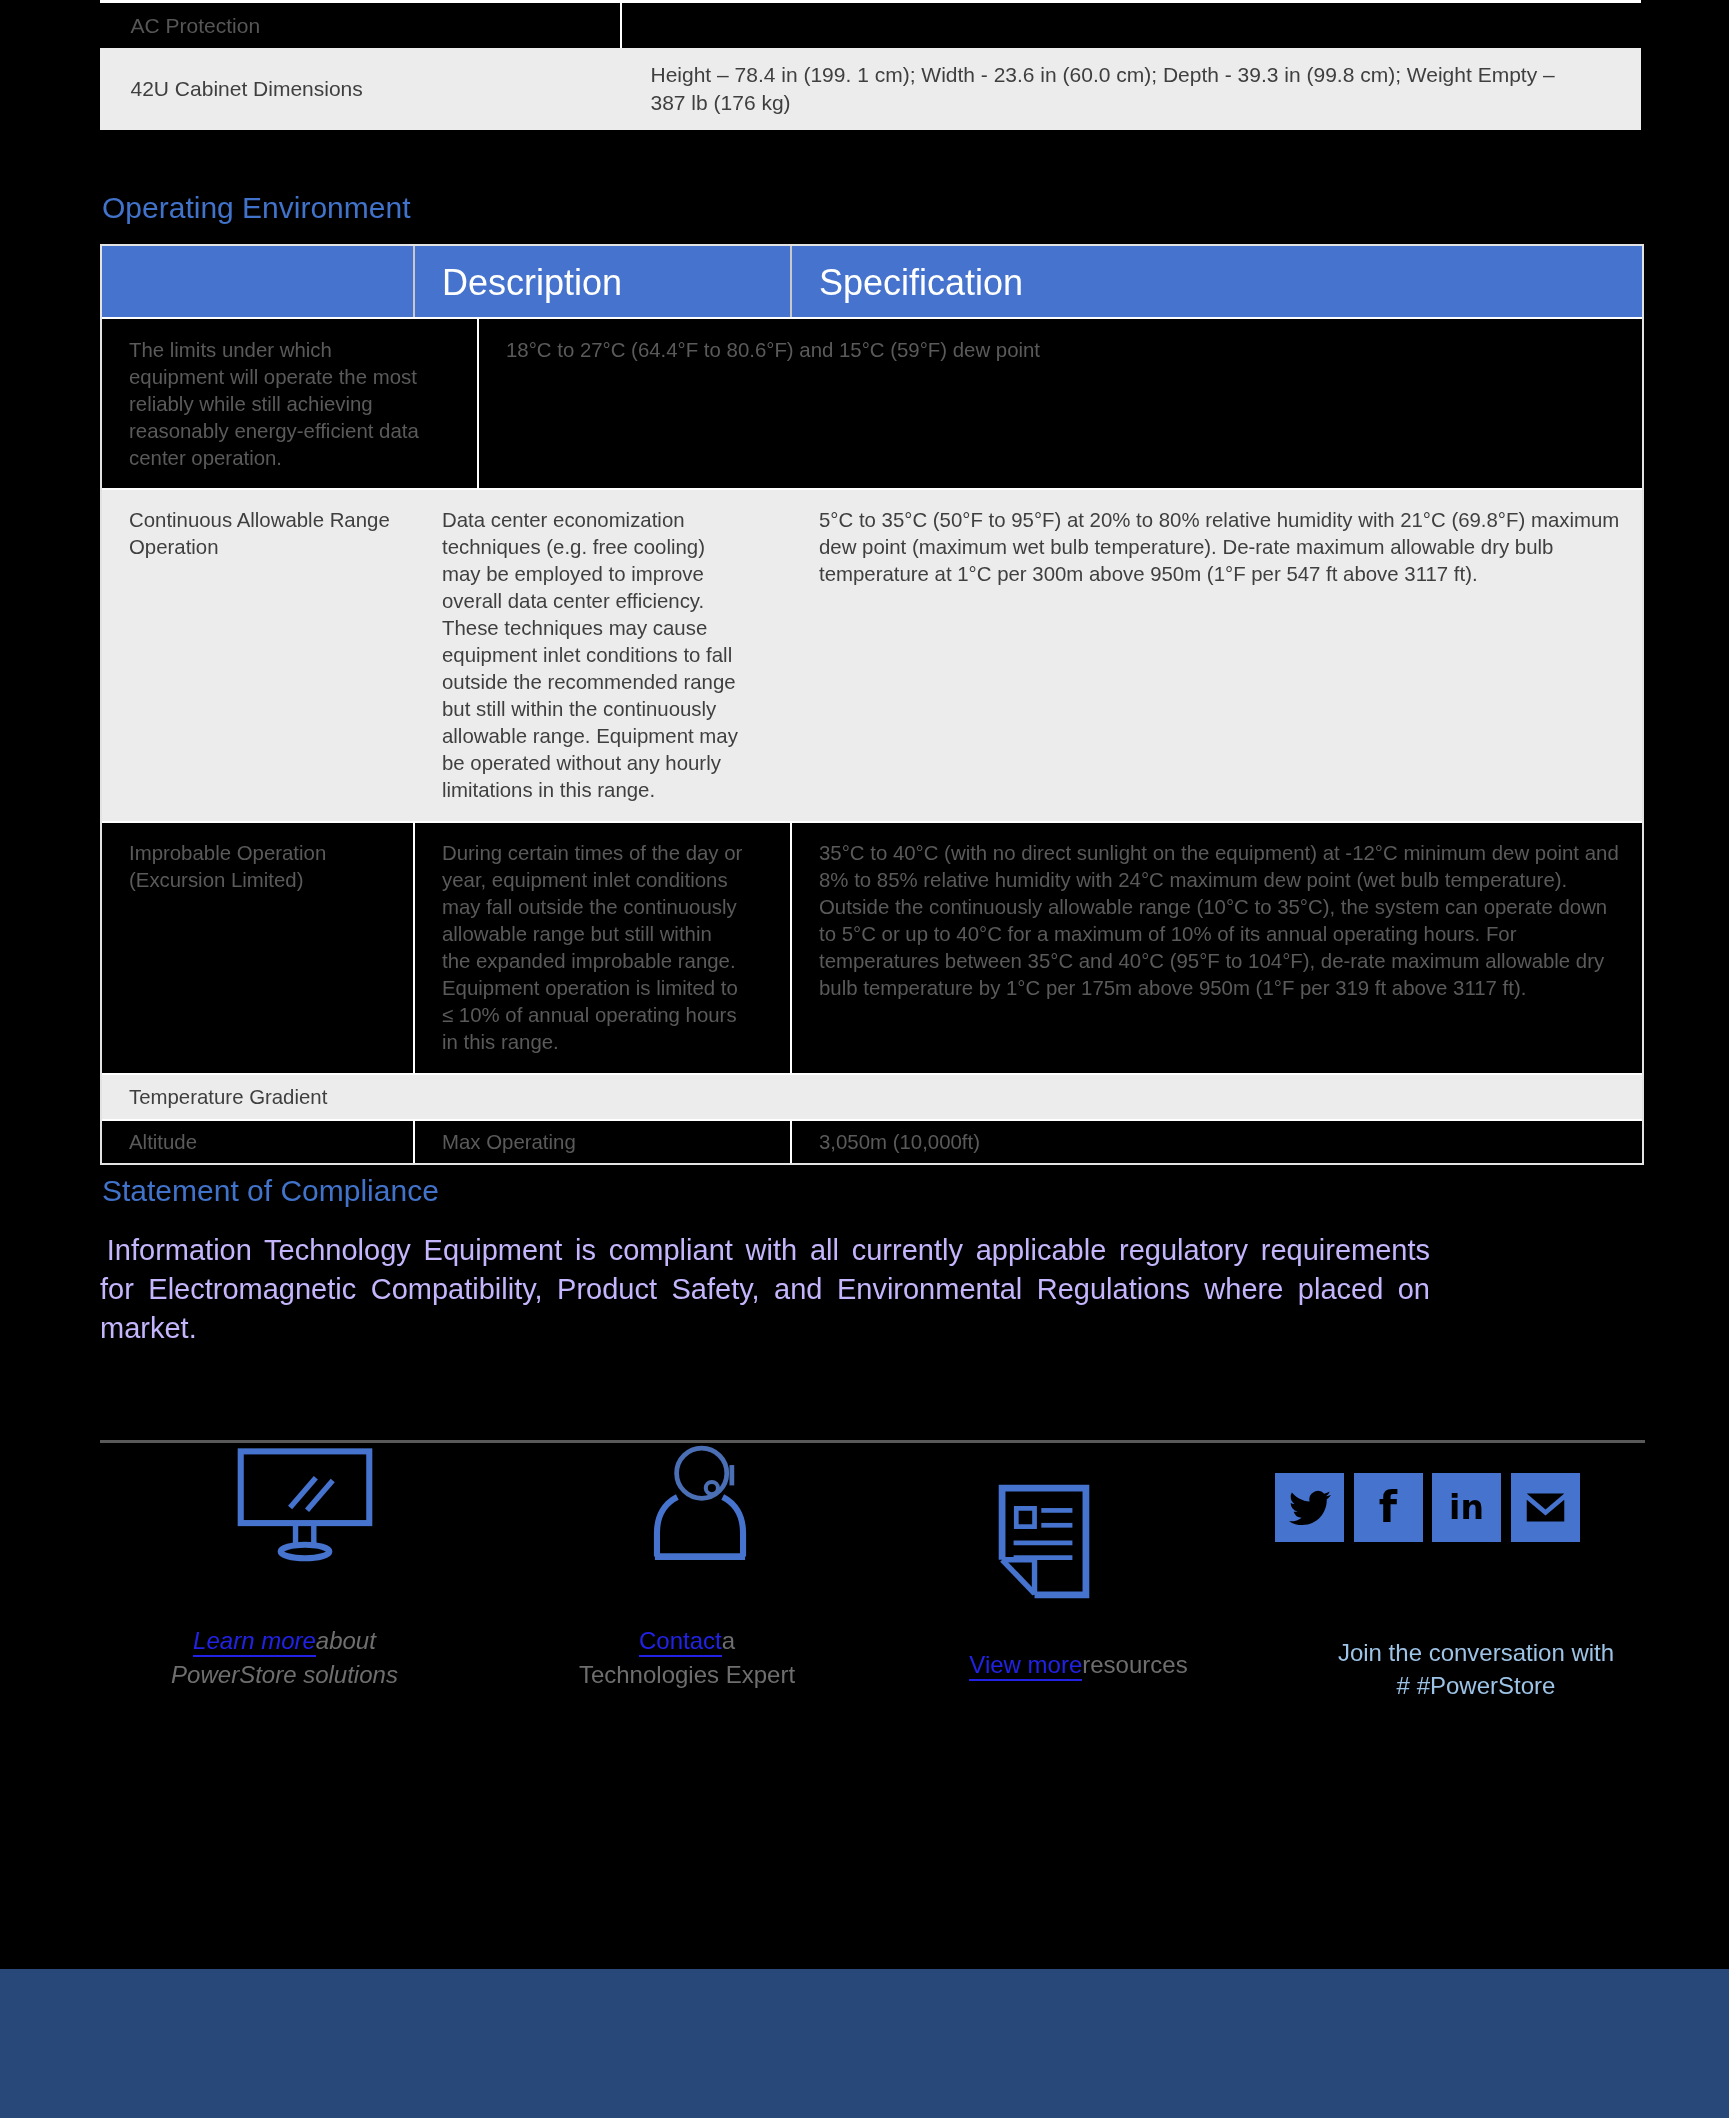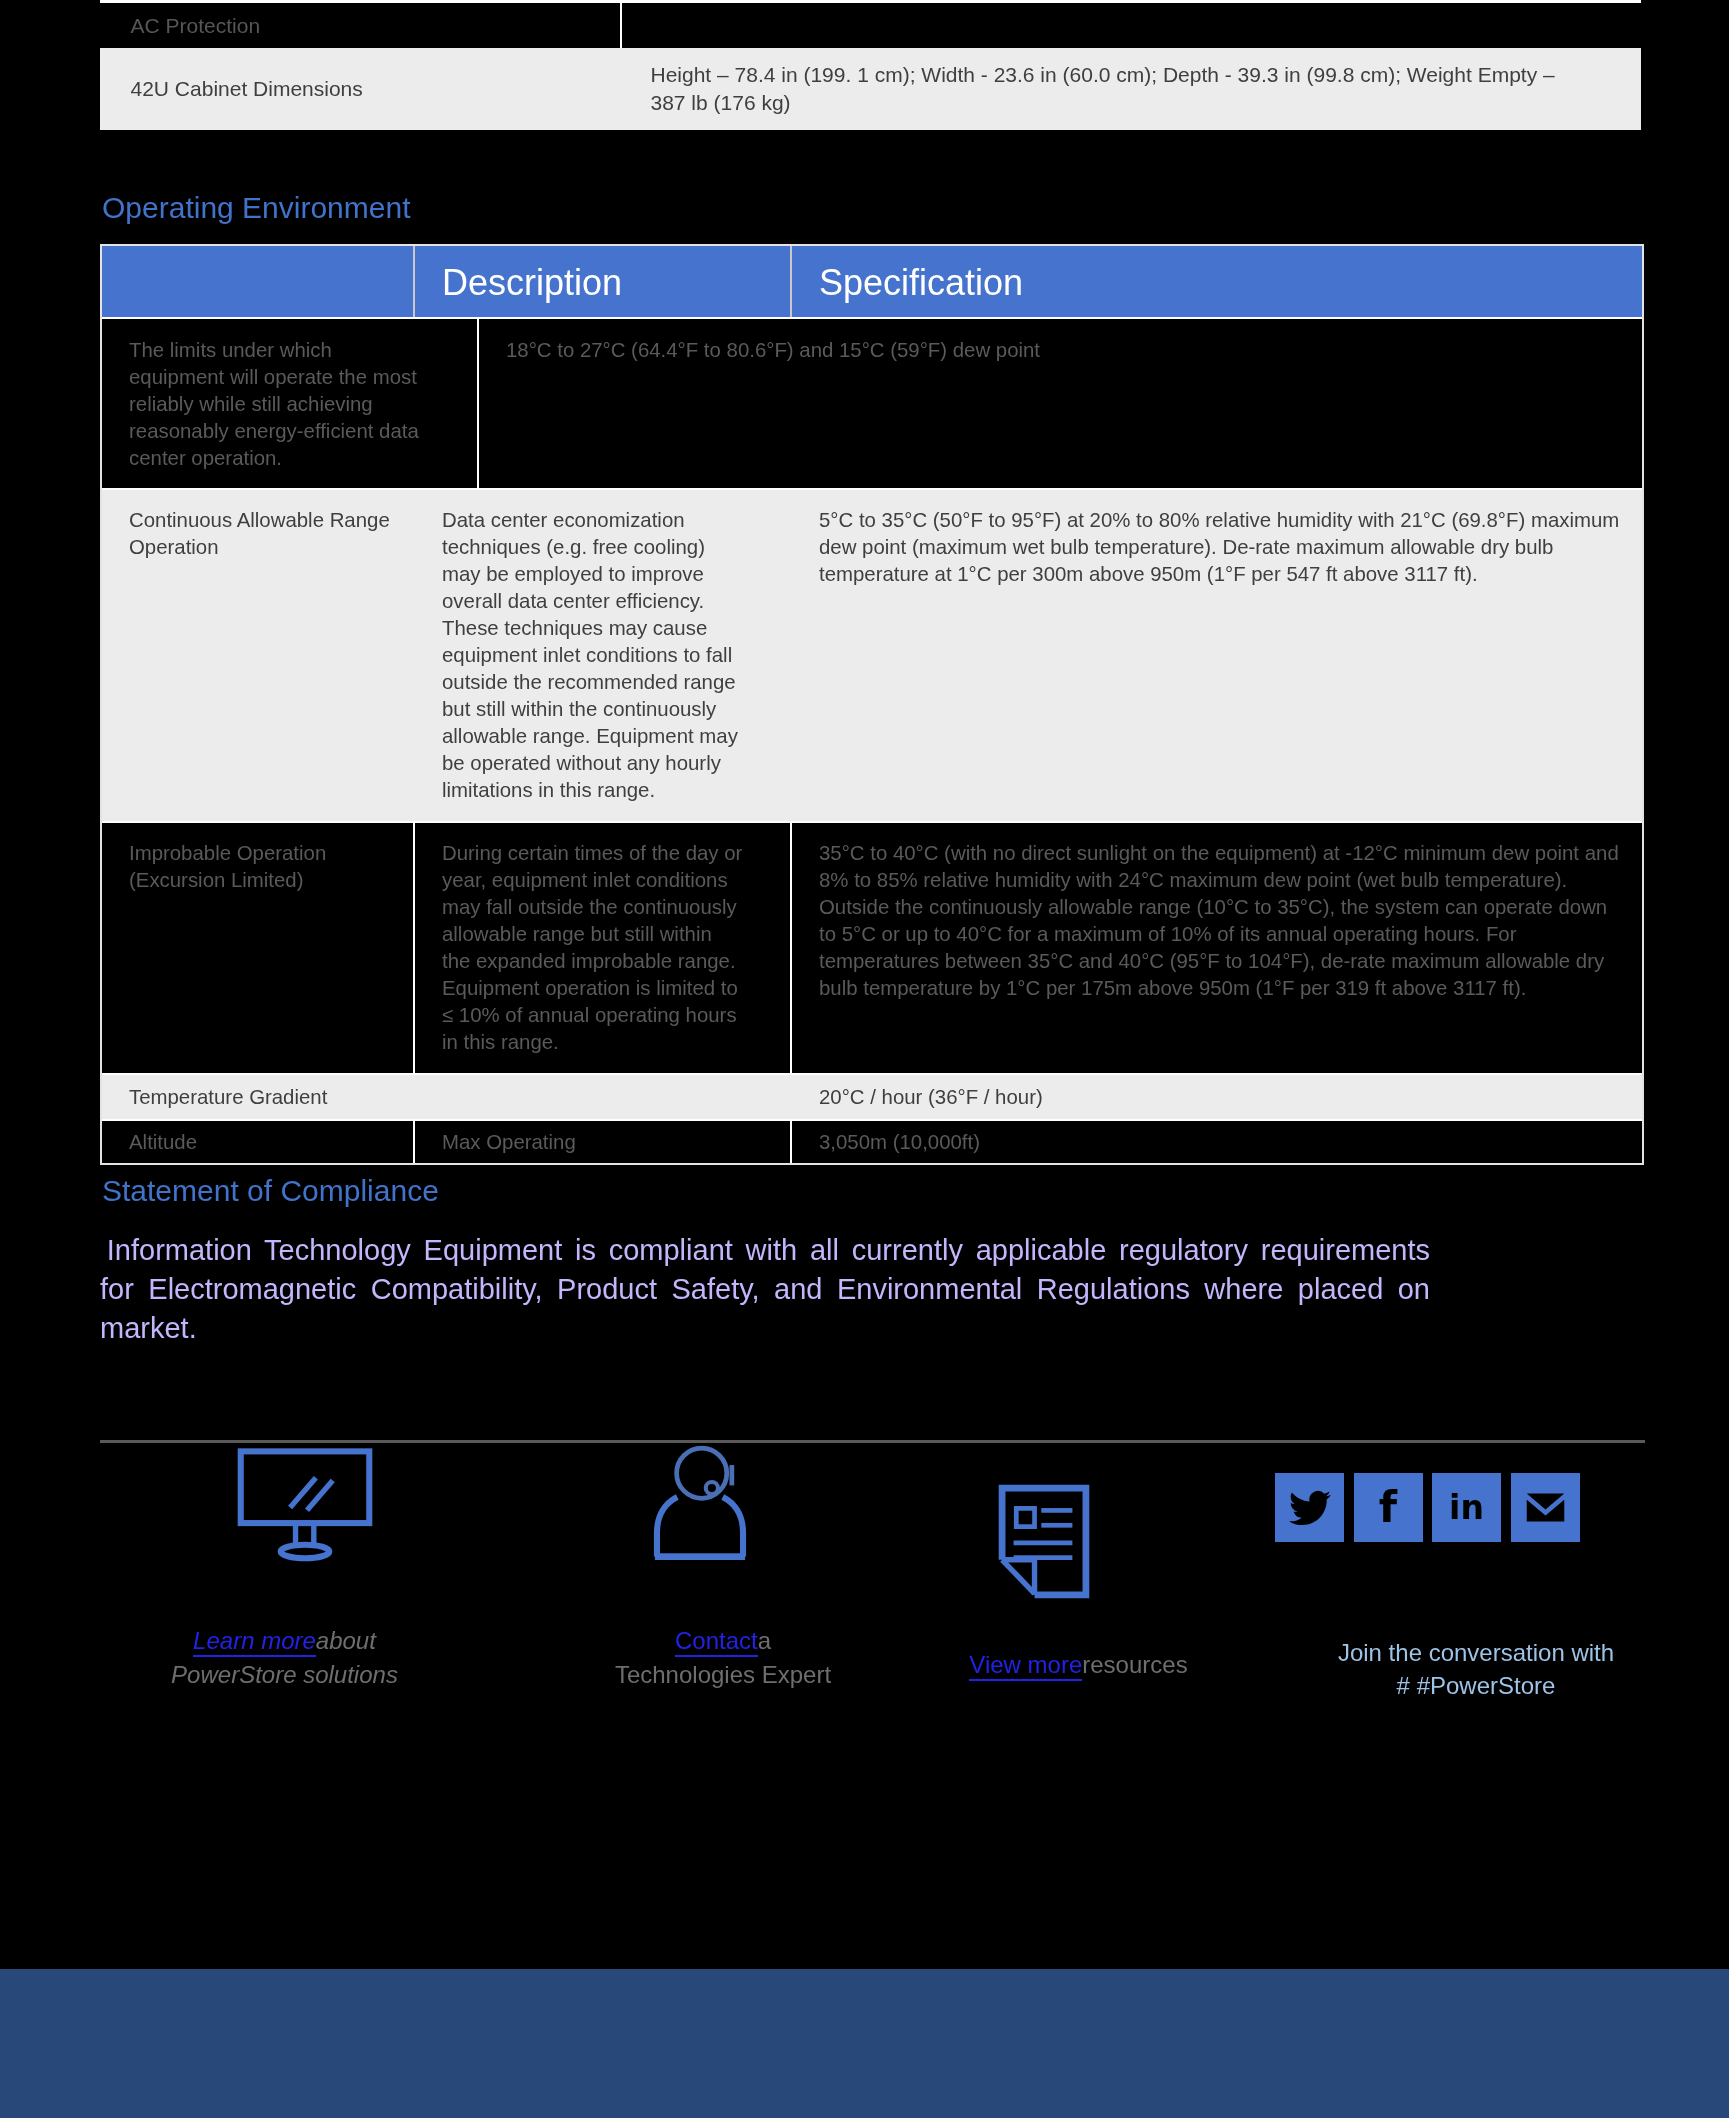--- a/index.html
+++ b/index.html
@@ -61,21 +61,21 @@
   #doc-icon { left:996px; top:1483px; }
 
   #social-row { position:absolute; left:1275px; top:1473px; display:flex; gap:9.5px; }
   .social-btn { width:69px; height:69px; background:#4573cd; display:flex; align-items:center; justify-content:center; }
   .social-glyph-text { color:#000; font-weight:bold; font-family:"DejaVu Sans", sans-serif; }
   .fb-f { font-size:42px; }
   .li-in { font-size:33px; }
 
   .footer-col { position:absolute; text-align:center; font-size:24px; line-height:34px; color:#6e6e6e; }
   #footer-col1 { left:115px;  top:1624px; width:339px;font-style:italic; }
-  #footer-col2 { left:560px;  top:1624px; width:326px; }
+  #footer-col2 { left:524px;  top:1624px; width:326px; }
   #footer-col3 { left:902px; top:1648px; width:353px; }
   #footer-col4 { left:1313px; top:1636px; width:326px; color:#9dc3e6; line-height:33px; }
   .blue-link { color:#2222e6; border-bottom:2.7px solid #2222e6; padding-bottom:0.7px; }
 
   #bottom-bar { position:absolute; left:0; top:1969px; width:1730px; height:150px; background:#274878; }
 </style>
 </head>
 <body>
 
 <div id="page">
@@ -108,21 +108,20 @@
       <div class="oe-c3 oe-cell">5°C to 35°C (50°F to 95°F) at 20% to 80% relative humidity with 21°C (69.8°F) maximum dew point (maximum wet bulb temperature). De-rate maximum allowable dry bulb temperature at 1°C per 300m above 950m (1°F per 547 ft above 3117 ft).</div>
     </div>
     <div class="oe-row row-dark row-h3">
       <div class="oe-c1 oe-cell">Improbable Operation (Excursion Limited)</div>
       <div class="oe-c2 oe-cell">During certain times of the day or year, equipment inlet conditions may fall outside the continuously allowable range but still within the expanded improbable range. Equipment operation is limited to ≤ 10% of annual operating hours in this range.</div>
       <div class="oe-c3 oe-cell">35°C to 40°C (with no direct sunlight on the equipment) at -12°C minimum dew point and 8% to 85% relative humidity with 24°C maximum dew point (wet bulb temperature). Outside the continuously allowable range (10°C to 35°C), the system can operate down to 5°C or up to 40°C for a maximum of 10% of its annual operating hours. For temperatures between 35°C and 40°C (95°F to 104°F), de-rate maximum allowable dry bulb temperature by 1°C per 175m above 950m (1°F per 319 ft above 3117 ft).</div>
     </div>
     <div class="oe-row row-light row-h4">
       <div class="oe-c1 oe-cell">Temperature Gradient</div>
       <div class="oe-c2 oe-cell"></div>
-      <div class="oe-c3 oe-cell">20°C / hour (36°F / hour)</div>
     </div>
     <div class="oe-row row-dark row-h5">
       <div class="oe-c1 oe-cell">Altitude</div>
       <div class="oe-c2 oe-cell">Max Operating</div>
       <div class="oe-c3 oe-cell">3,050m (10,000ft)</div>
     </div>
   </div>
 
   <h2 class="section-heading" id="soc-heading">Statement of Compliance</h2>
   <p id="para1">Information Technology Equipment is compliant with all currently applicable regulatory requirements for Electromagnetic Compatibility, Product Safety, and Environmental Regulations where placed on market.</p>

